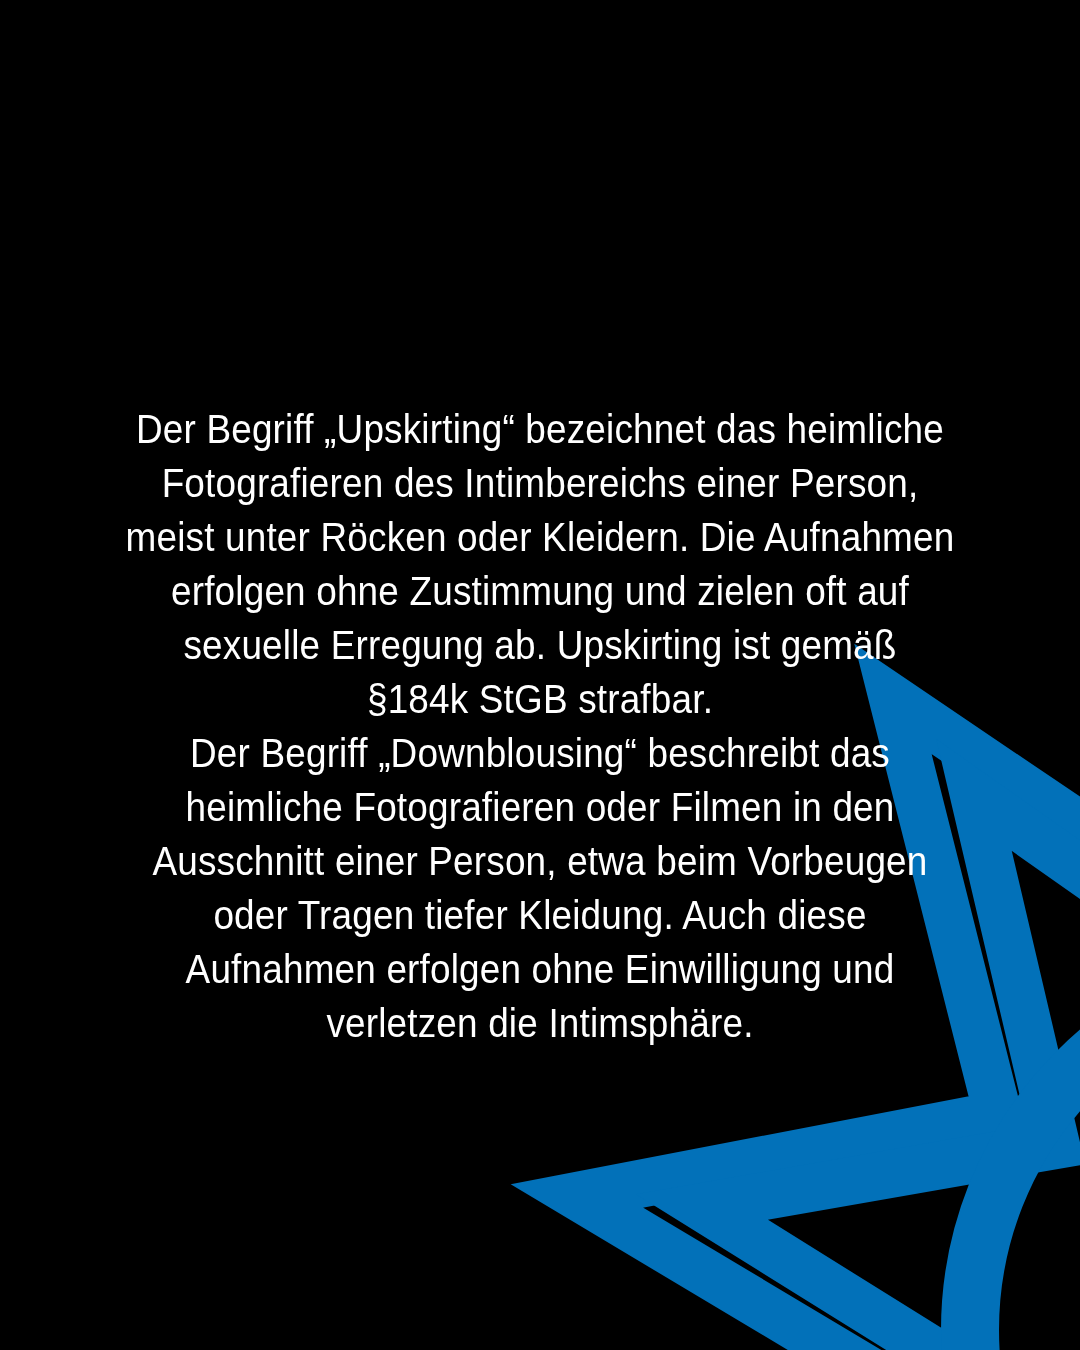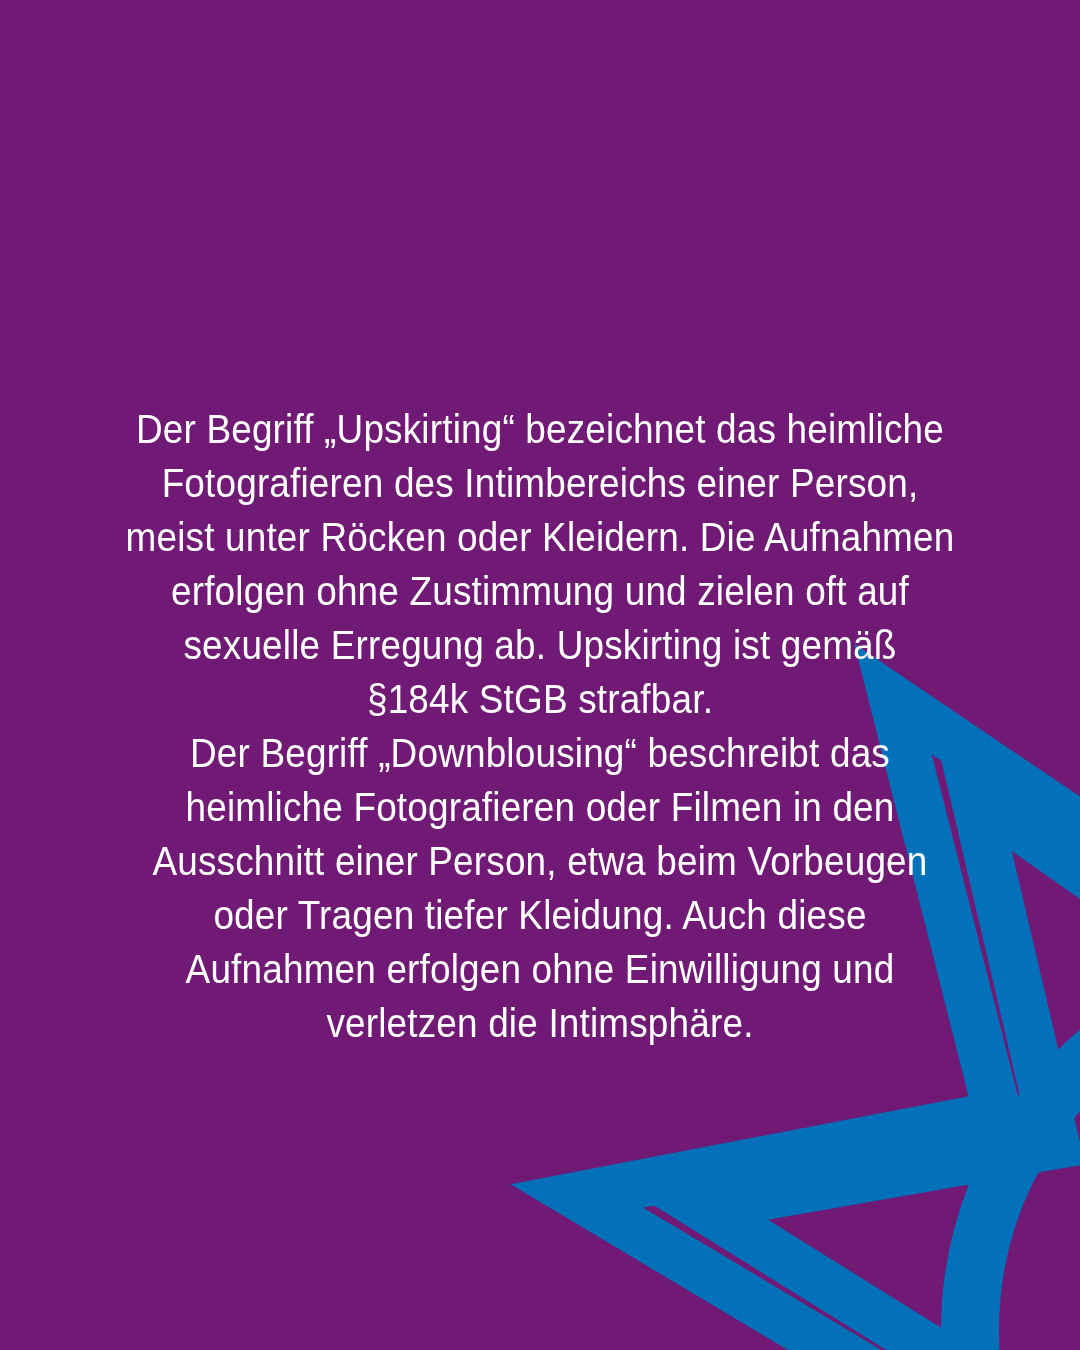--- a/index.html
+++ b/index.html
@@ -3,21 +3,21 @@
 <meta charset="utf-8">
 <style>
   html, body { margin: 0; padding: 0; }
   body { background: #222; font-family: "Liberation Sans", sans-serif; }
 
   .canvas {
     position: relative;
     width: 1080px;
     height: 1350px;
     overflow: hidden;
-    background: #701a75;
+    background: #000000;
   }
 
   .watermark {
     position: absolute;
     left: 0;
     top: 0;
     width: 1080px;
     height: 1350px;
     pointer-events: none;
   }

